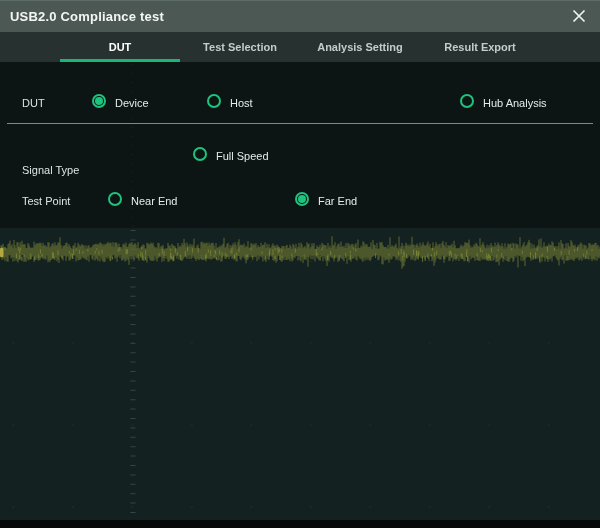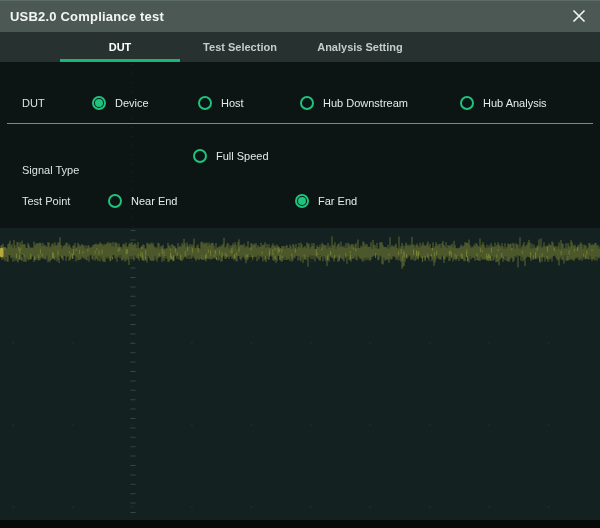--- a/index.html
+++ b/index.html
@@ -31,21 +31,21 @@
   .tab.active { color:#ffffff; }
   .tab.active::after {
     content:""; position:absolute; left:0; right:0; bottom:0; height:3px; background:#17b876;
   }
   
   .dialog-body { position:absolute; top:62px; left:0; right:0; height:166px; background:#0c1514; }
   .row-label {
     position:absolute; left:22px; height:18px; line-height:18px;
     font-size:11px; color:#dde3e1;
   }
-  .opt { position:absolute; height:18px; display:flex; align-items:center; gap:9px; cursor:pointer; }
+  .opt { position:absolute; height:18px; display:flex; gap:9px; cursor:pointer; }
   .radio {
     width:14px; height:14px; border:2px solid #1dc47e; border-radius:50%;
     position:relative; flex:0 0 auto; background:transparent;
   }
   .radio.selected::after {
     content:""; position:absolute; left:50%; top:50%;
     width:8px; height:8px; margin:-4px 0 0 -4px; border-radius:50%; background:#1dc47e;
   }
   .opt-label { font-size:11px; color:#e6ebe9; line-height:18px; white-space:nowrap; }
   .divider { position:absolute; top:123px; left:7px; right:7px; height:1px; background:#7f8a87; }
@@ -75,37 +75,36 @@
   <div class="tabbar">
     <div class="tab active" style="left:60px">
       <span>DUT</span>
     </div>
     <div class="tab" style="left:180px">
       <span>Test Selection</span>
     </div>
     <div class="tab" style="left:300px">
       <span>Analysis Setting</span>
     </div>
+    <div class="tab" style="left:420px">
+      <span>Result Export</span>
+    </div>
   </div>
 
   <div class="dialog-body"></div>
   <div class="axis-hint"></div>
 
   <span class="row-label" style="top:94px">DUT</span>
   <div class="opt" style="left:92px;top:94px">
     <span class="radio selected"></span>
     <span class="opt-label">Device</span>
   </div>
-  <div class="opt" style="left:198px;top:94px">
+  <div class="opt" style="left:207px;top:94px">
     <span class="radio"></span>
     <span class="opt-label">Host</span>
-  </div>
-  <div class="opt" style="left:300px;top:94px">
-    <span class="radio"></span>
-    <span class="opt-label">Hub Downstream</span>
   </div>
   <div class="opt" style="left:460px;top:94px">
     <span class="radio"></span>
     <span class="opt-label">Hub Analysis</span>
   </div>
 
   <div class="divider"></div>
 
   <span class="row-label" style="top:161px">Signal Type</span>
   <div class="opt" style="left:193px;top:147px">

